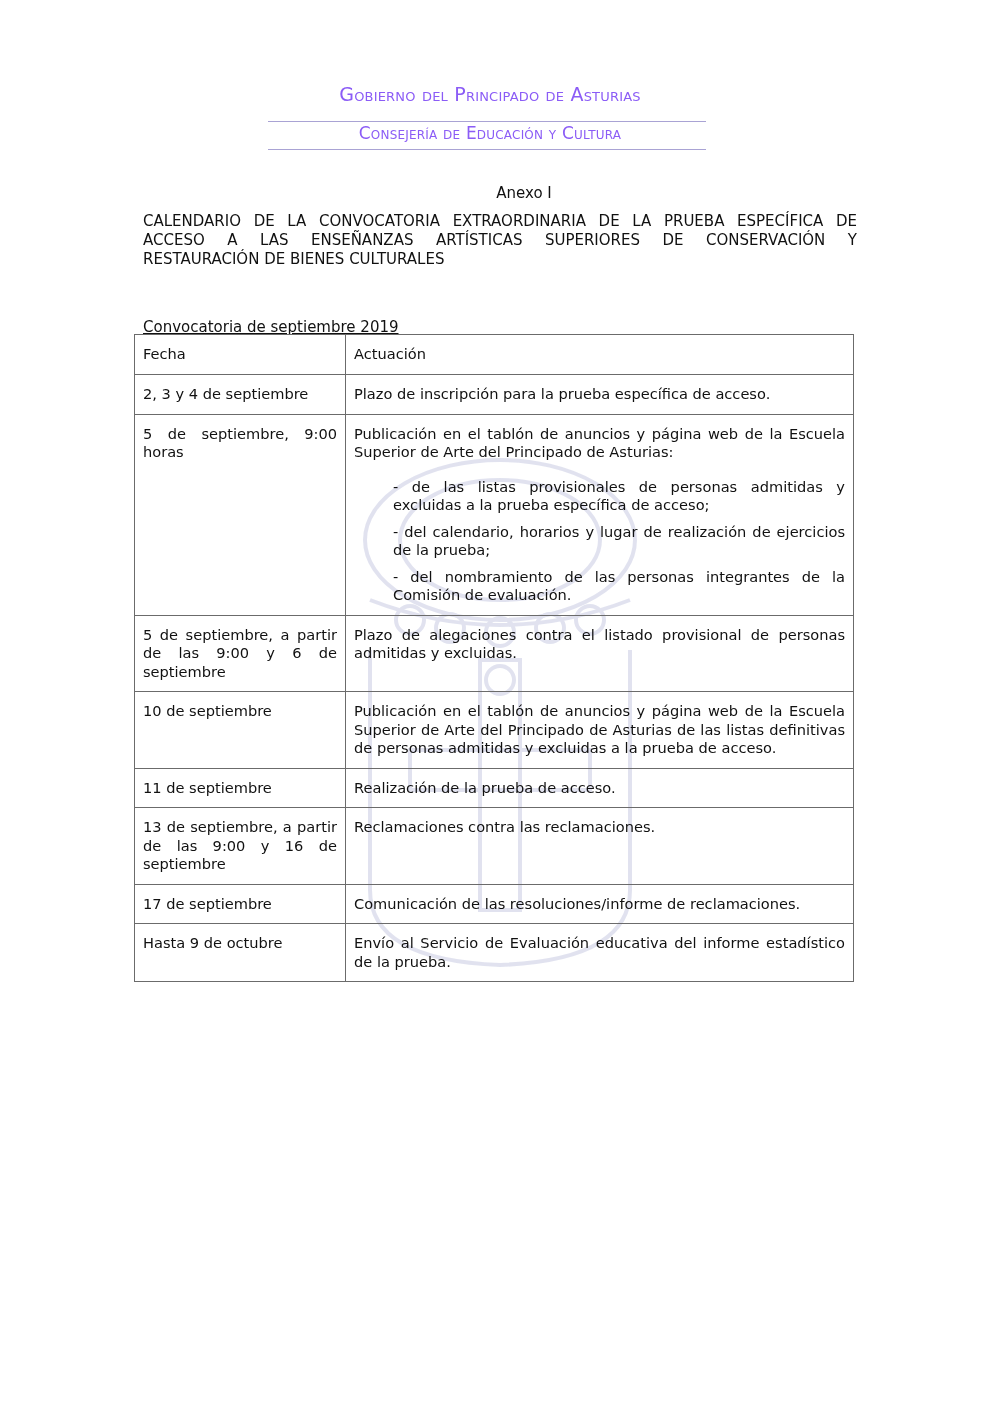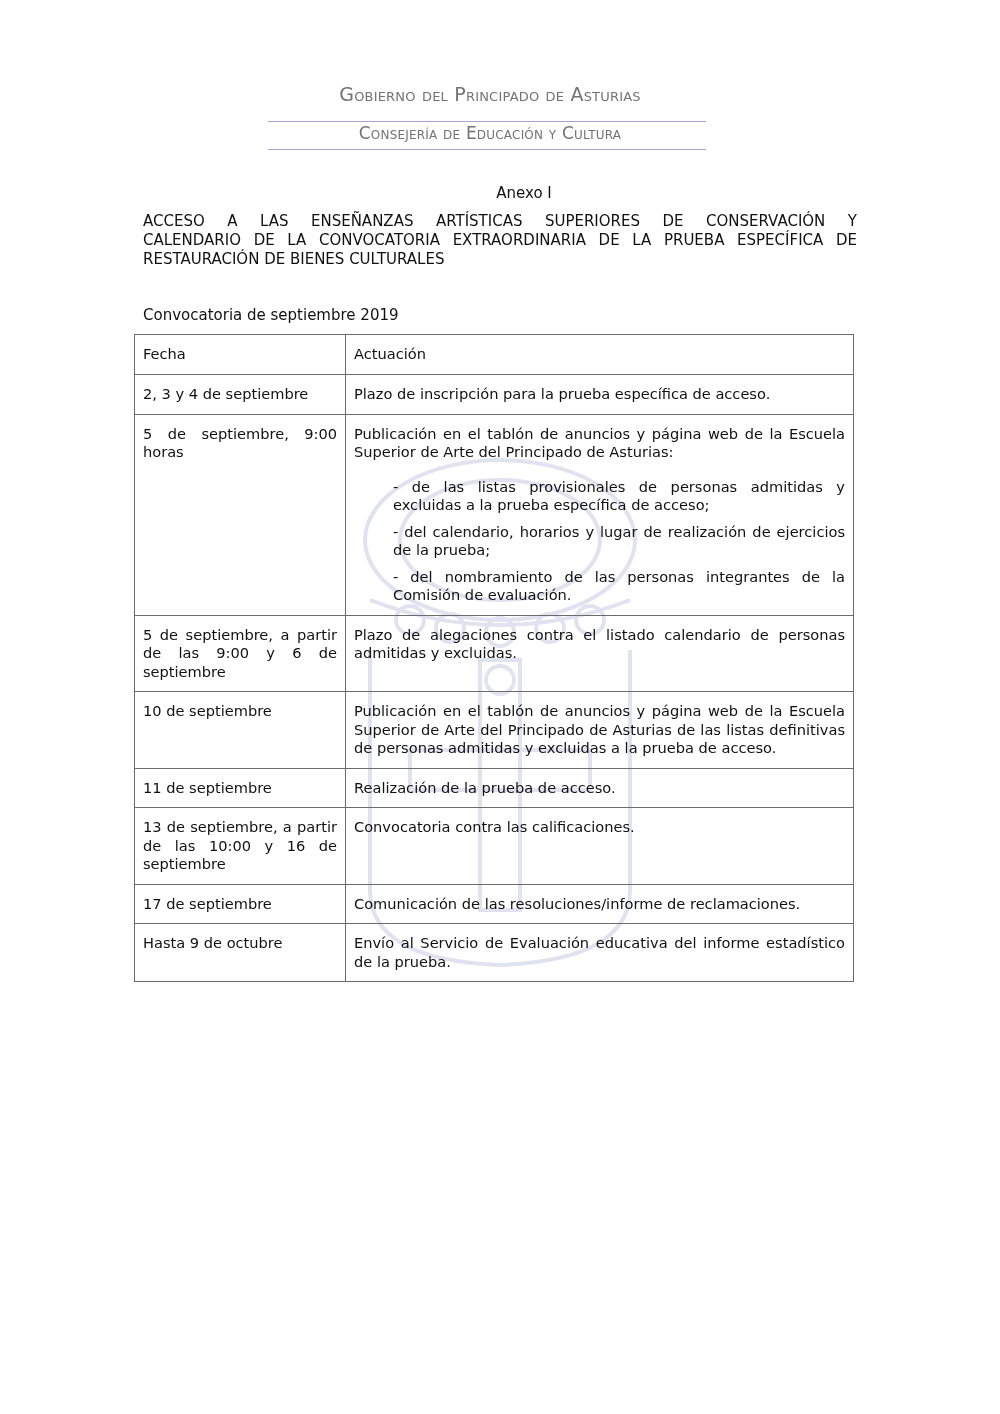--- a/index.html
+++ b/index.html
@@ -1,33 +1,33 @@
 <!DOCTYPE html>
 <html><head>
   <meta charset="utf-8">
   <style>
     html, body { margin: 0; padding: 0; background: #ffffff; }
     body { width: 1000px; height: 1414px; position: relative; overflow: hidden;
            font-family: "DejaVu Sans", sans-serif; color: #111; }
     .page { position: absolute; left: 0; top: 0; width: 1000px; height: 1414px; }
 
     .hdr-title { position: absolute; left: 0; width: 980px; text-align: center;
-                 font-family: "DejaVu Sans", sans-serif; color: #737373; font-variant: small-caps;
+                 font-family: "DejaVu Sans", sans-serif; color: #8b5cf6; font-variant: small-caps;
                  letter-spacing: 0.2px; }
     .hdr-1 { top: 83px; font-size: 19px; }
     .hdr-2 { top: 123px; font-size: 17px; }
     .hdr-line { position: absolute; left: 268px; width: 438px; height: 1px; background: #a9a3d4; }
     .hdr-line.l1 { top: 121px; }
     .hdr-line.l2 { top: 149px; }
 
     .annex { position: absolute; top: 184px; left: 0; width: 1000px; text-align: center; font-size: 15px; padding-left: 24px; }
     .doc-title { position: absolute; top: 212px; left: 143px; width: 714px; font-size: 15px;
                  line-height: 19px; text-align: justify; text-align-last: left; }
     .doc-title .j { text-align: justify; text-align-last: justify; display: block; }
-    .subtitle { position: absolute; top: 306px; left: 143px; font-size: 15px; }
+    .subtitle { position: absolute; top: 318px; left: 143px; font-size: 15px; text-decoration: underline; }
 
     table.cal { position: absolute; top: 334px; left: 134px; width: 720px; border-collapse: collapse;
                 font-size: 14.6px; line-height: 18.5px; border-radius: 9px; }
     table.cal td { border: 1px solid #6b6b6b; vertical-align: top; padding: 10px 8px 10px 8px;
                    text-align: justify; }
     table.cal td.c1 { width: 194px; }
     table.cal tr.h td { height: 19px; }
     .bullet { margin: 8px 0 0 39px; }
     .bullet:first-child { margin-top: 16px; }
 
@@ -39,22 +39,22 @@
 <div class="page">
 
   <div class="hdr-title hdr-1">Gobierno del Principado de Asturias</div>
   <div class="hdr-line l1"></div>
   <div class="hdr-title hdr-2">Consejería de Educación y Cultura</div>
   <div class="hdr-line l2"></div>
 
   <div class="annex">Anexo I</div>
 
   <div class="doc-title">
+    <span class="j">CALENDARIO DE LA CONVOCATORIA EXTRAORDINARIA DE LA PRUEBA ESPECÍFICA DE</span>
     <span class="j">ACCESO A LAS ENSEÑANZAS ARTÍSTICAS SUPERIORES DE CONSERVACIÓN Y</span>
-    <span class="j">CALENDARIO DE LA CONVOCATORIA EXTRAORDINARIA DE LA PRUEBA ESPECÍFICA DE</span>
     <span>RESTAURACIÓN DE BIENES CULTURALES</span>
   </div>
 
   <div class="subtitle">Convocatoria de septiembre 2019</div>
 
   <svg class="watermark" viewBox="0 0 300 520" fill="none" stroke="#1f2a8a" stroke-width="4">
     <ellipse cx="150" cy="90" rx="135" ry="80"></ellipse>
     <ellipse cx="150" cy="90" rx="100" ry="60"></ellipse>
     <path d="M20 150 Q150 200 280 150"></path>
     <circle cx="60" cy="170" r="14"></circle>
@@ -84,33 +84,33 @@
         <div>Publicación en el tablón de anuncios y página web de la Escuela Superior de Arte del Principado de Asturias:</div>
         <div style="margin-top:8px">
           <div class="bullet">- de las listas provisionales de personas admitidas y excluidas a la prueba específica de acceso;</div>
           <div class="bullet">- del calendario, horarios y lugar de realización de ejercicios de la prueba;</div>
           <div class="bullet">- del nombramiento de las personas integrantes de la Comisión de evaluación.</div>
         </div>
       </td>
     </tr>
     <tr>
       <td class="c1">5 de septiembre, a partir de las 9:00 y 6 de septiembre</td>
-      <td>Plazo de alegaciones contra el listado calendario de personas admitidas y  excluidas.</td>
+      <td>Plazo de alegaciones contra el listado provisional de personas admitidas y  excluidas.</td>
     </tr>
     <tr>
       <td class="c1">10 de septiembre</td>
       <td>Publicación en el tablón de anuncios y página web de la Escuela Superior de Arte del Principado de Asturias de las listas definitivas de personas admitidas y excluidas a la prueba de acceso.</td>
     </tr>
     <tr>
       <td class="c1">11 de septiembre</td>
       <td>Realización de la prueba de acceso.</td>
     </tr>
     <tr>
-      <td class="c1">13 de septiembre, a partir de las 10:00 y 16 de septiembre</td>
-      <td>Convocatoria contra las calificaciones.</td>
+      <td class="c1">13 de septiembre, a partir de las 9:00 y 16 de septiembre</td>
+      <td>Reclamaciones contra las reclamaciones.</td>
     </tr>
     <tr>
       <td class="c1">17 de septiembre</td>
       <td>Comunicación de las resoluciones/informe de reclamaciones.</td>
     </tr>
     <tr>
       <td class="c1">Hasta 9 de octubre</td>
       <td>Envío al Servicio de Evaluación educativa del informe estadístico de la prueba.</td>
     </tr>
   </tbody>

